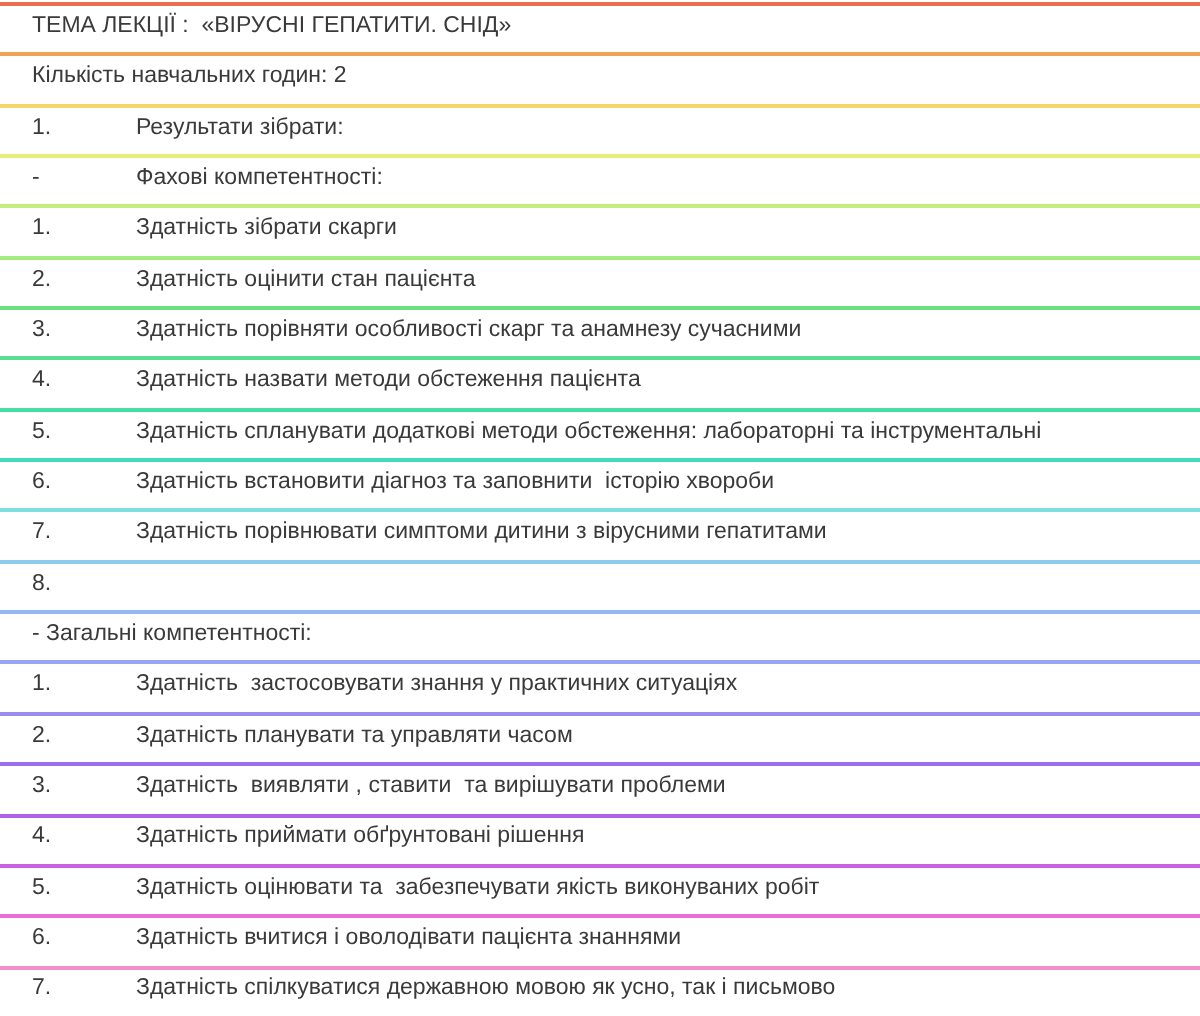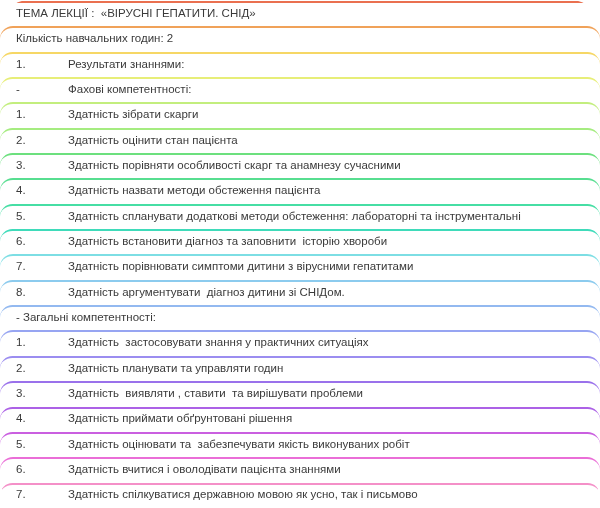--- a/index.html
+++ b/index.html
@@ -1,15 +1,15 @@
 <!DOCTYPE html>
 <html><head>
 <meta charset="utf-8">
 <style>
-  * { margin: 0; padding: 0; box-sizing: border-box; border-radius: 29px; }
+  * { margin: 0; padding: 0; box-sizing: border-box; }
   html, body {
     width: 600px;
     height: 508px;
     background: #ffffff;
     overflow: hidden;
     font-family: "Liberation Sans", sans-serif;
   }
   .doc-table {
     width: 600px;
     height: 508px;
@@ -42,21 +42,21 @@
     <div class="row no-indent" style="border-top-color: rgb(234, 112, 80);">
 
     <span class="label">ТЕМА ЛЕКЦІЇ :  «ВІРУСНІ ГЕПАТИТИ. СНІД»</span>
   </div>
     <div class="row no-indent" style="border-top-color: rgb(240, 162, 89); text-align: center;">
 
     <span class="label">Кількість навчальних годин: 2</span>
   </div>
     <div class="row" style="border-top-color: rgb(246, 215, 101);">
     <span class="num">1.</span>
-    <span class="label">Результати знаннями:</span>
+    <span class="label">Результати зібрати:</span>
   </div>
     <div class="row" style="border-top-color: rgb(231, 238, 120);">
     <span class="num">-</span>
     <span class="label">Фахові компетентності:</span>
   </div>
     <div class="row" style="border-top-color: rgb(195, 238, 126);">
     <span class="num">1.</span>
     <span class="label">Здатність зібрати скарги</span>
   </div>
     <div class="row" style="border-top-color: rgb(165, 236, 128);">
@@ -78,33 +78,32 @@
     <div class="row" style="border-top-color: rgb(63, 219, 186);">
     <span class="num">6.</span>
     <span class="label">Здатність встановити діагноз та заповнити  історію хвороби</span>
   </div>
     <div class="row" style="border-top-color: rgb(125, 222, 228);">
     <span class="num">7.</span>
     <span class="label">Здатність порівнювати симптоми дитини з вірусними гепатитами</span>
   </div>
     <div class="row" style="border-top-color: rgb(140, 203, 238);">
     <span class="num">8.</span>
-    <span class="label">Здатність аргументувати  діагноз дитини зі СНІДом.</span>
   </div>
     <div class="row no-indent" style="border-top-color: rgb(147, 185, 240);">
 
     <span class="label">- Загальні компетентності:</span>
   </div>
     <div class="row" style="border-top-color: rgb(151, 165, 242);">
     <span class="num">1.</span>
     <span class="label">Здатність  застосовувати знання у практичних ситуаціях</span>
   </div>
     <div class="row" style="border-top-color: rgb(155, 141, 240);">
     <span class="num">2.</span>
-    <span class="label">Здатність планувати та управляти годин</span>
+    <span class="label">Здатність планувати та управляти часом</span>
   </div>
     <div class="row" style="border-top-color: rgb(154, 113, 235);">
     <span class="num">3.</span>
     <span class="label">Здатність  виявляти , ставити  та вирішувати проблеми</span>
   </div>
     <div class="row" style="border-top-color: rgb(172, 97, 230);">
     <span class="num">4.</span>
     <span class="label">Здатність приймати обґрунтовані рішення</span>
   </div>
     <div class="row" style="border-top-color: rgb(202, 95, 224);">

